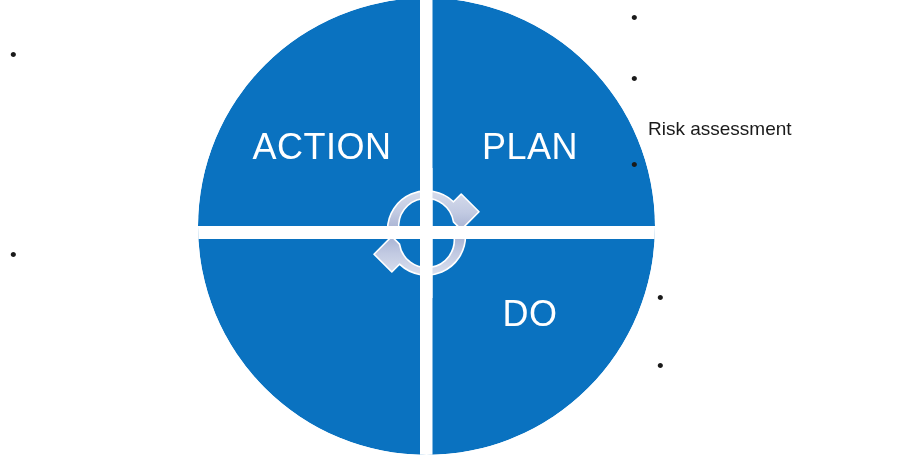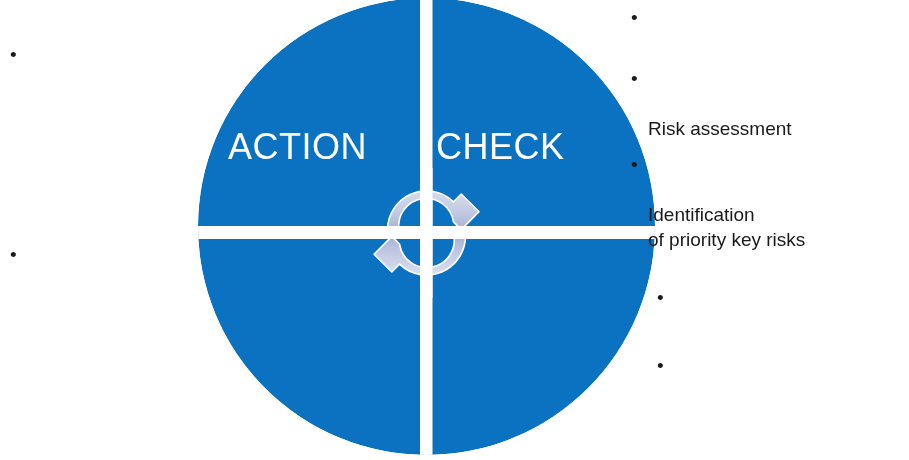--- a/index.html
+++ b/index.html
@@ -36,21 +36,21 @@
   }
 
   
   .quad-label {
     position: absolute;
     color: #ffffff;
     font-size: 36px;
     font-weight: 400;
     letter-spacing: 0.5px;
     white-space: nowrap;
-    text-align: left;
+    text-align: center;
     font-family: "Liberation Sans", sans-serif;
   }
   #label-action { left: 228px; top: 126px; width: 188px; }
   #label-plan   { left: 436px; top: 126px; width: 188px; }
   #label-check  { left: 228px; top: 293px; width: 188px; }
   #label-do     { left: 436px; top: 293px; width: 188px; }
 
   
   .callout {
     position: absolute;
@@ -140,23 +140,24 @@
         </g>
 
         <rect x="222" y="170" width="12.5" height="130" fill="#ffffff"></rect>
         <rect x="165" y="228" width="130" height="13" fill="#ffffff"></rect>
       </g>
     </svg>
   </div>
 
   <div class="quad-label" id="label-action">ACTION</div>
 
-  <div class="quad-label" id="label-plan">CHECK</div>
+  <div class="quad-label" id="label-plan">PLAN</div>
 
 
+  <div class="quad-label" id="label-do">DO</div>
 
   <div class="callout" id="callout-action">
     <div class="bullet-item">
       <span class="dot">•</span>
     </div>
   </div>
 
   <div class="callout" id="callout-check">
     <div class="bullet-item">
       <span class="dot">•</span>
@@ -166,22 +167,20 @@
   <div class="callout" id="callout-plan">
     <div class="bullet-item">
       <span class="dot">•</span>
     </div>
     <div class="bullet-item">
       <span class="dot">•</span>
       <span>Risk assessment</span>
     </div>
     <div class="bullet-item">
       <span class="dot">•</span>
-      <span>Identification
-of priority key risks</span>
     </div>
   </div>
 
   <div class="callout" id="callout-do">
     <div class="bullet-item">
       <span class="dot">•</span>
     </div>
     <div class="bullet-item">
       <span class="dot">•</span>
       

